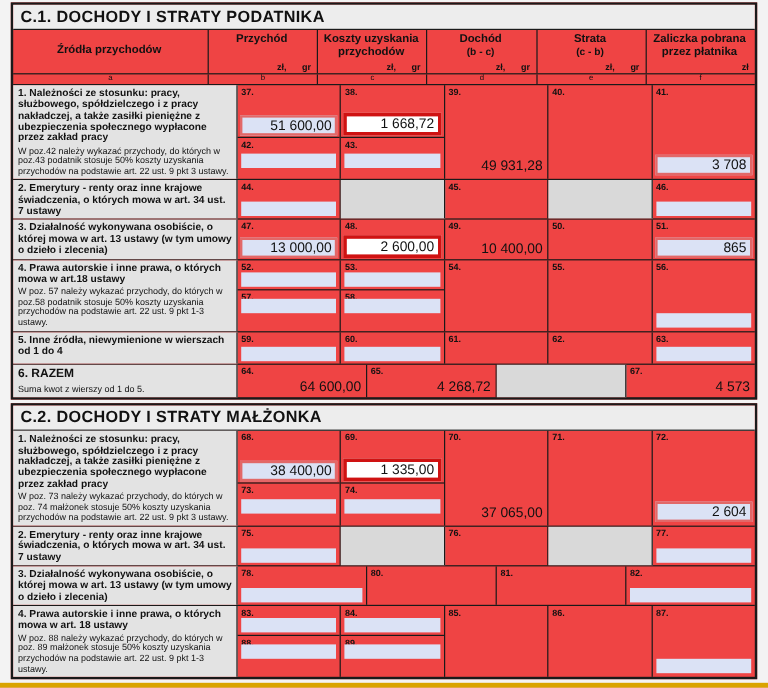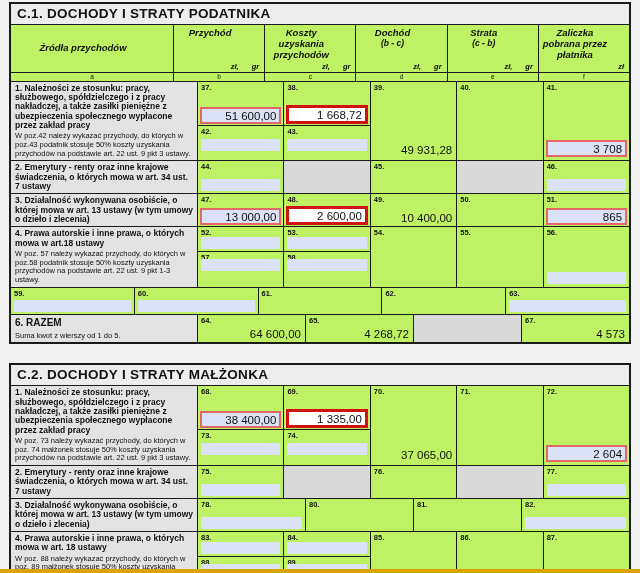--- a/index.html
+++ b/index.html
@@ -2,29 +2,29 @@
 <html><head>
 <meta charset="utf-8">
 <style>
   html,body{margin:0;padding:0;}
   body{
     width:640px;height:573px;position:relative;overflow:hidden;
     background:#f3f3f3;color:#111;
     font-family:"Liberation Sans","DejaVu Sans",sans-serif;
   }
   .form-wrap{position:absolute;top:2px;left:9px;width:622px;}
-  .section{border:2px solid #1a1a1a;background:#bef264;margin-bottom:19px;box-sizing:border-box;}
+  .section{border:2px solid #1a1a1a;background:#ef4444;margin-bottom:3px;box-sizing:border-box;}
   .section-title{
     font-size:13.5px;font-weight:bold;letter-spacing:.3px;
     background:#ededed;padding:2px 6px 3px 6px;border-bottom:1.5px solid #1a1a1a;
   }
   
   .hrow{display:flex;border-bottom:1px solid #1a1a1a;}
   .hcell{border-right:1px solid #1a1a1a;position:relative;text-align:center;
-         padding:3px 20px 11px 2px;box-sizing:border-box;font-style:italic;}
+         padding:3px 4px 11px 2px;box-sizing:border-box;}
   .hcell:last-child{border-right:none;}
   .hcell.src{width:163px;flex:none;display:flex;align-items:center;justify-content:center;padding-bottom:3px;}
   .hcell.num{flex:1;}
   .hlabel{font-weight:bold;font-size:9.5px;line-height:1.15;}
   .hsub{font-weight:bold;font-size:8.5px;line-height:1.1;}
   .hunit{position:absolute;right:5px;bottom:1px;display:flex;gap:13px;font-size:7.5px;font-weight:bold;}
   .lrow{display:flex;border-bottom:1.5px solid #1a1a1a;height:8px;}
   .lcell{border-right:1px solid #1a1a1a;font-size:6.5px;line-height:8px;text-align:center;box-sizing:border-box;}
   .lcell.src{width:163px;flex:none;}
   .lcell.num{flex:1;}
@@ -254,20 +254,23 @@
           <span class="fnum">55.</span>
         </div>
         <div class="cell spancell">
           <span class="fnum">56.</span>
           <div class="ibox">
             <span class="val"></span>
           </div>
         </div>
       </div>
       <div class="row row-idx-4">
+        <div class="lbl">
+          <div class="lbl-main">5. Inne źródła, niewymienione w wierszach od 1 do 4</div>
+        </div>
         <div class="cell">
           <span class="fnum">59.</span>
           <div class="ibox">
             <span class="val"></span>
           </div>
         </div>
         <div class="cell">
           <span class="fnum">60.</span>
           <div class="ibox">
             <span class="val"></span>

